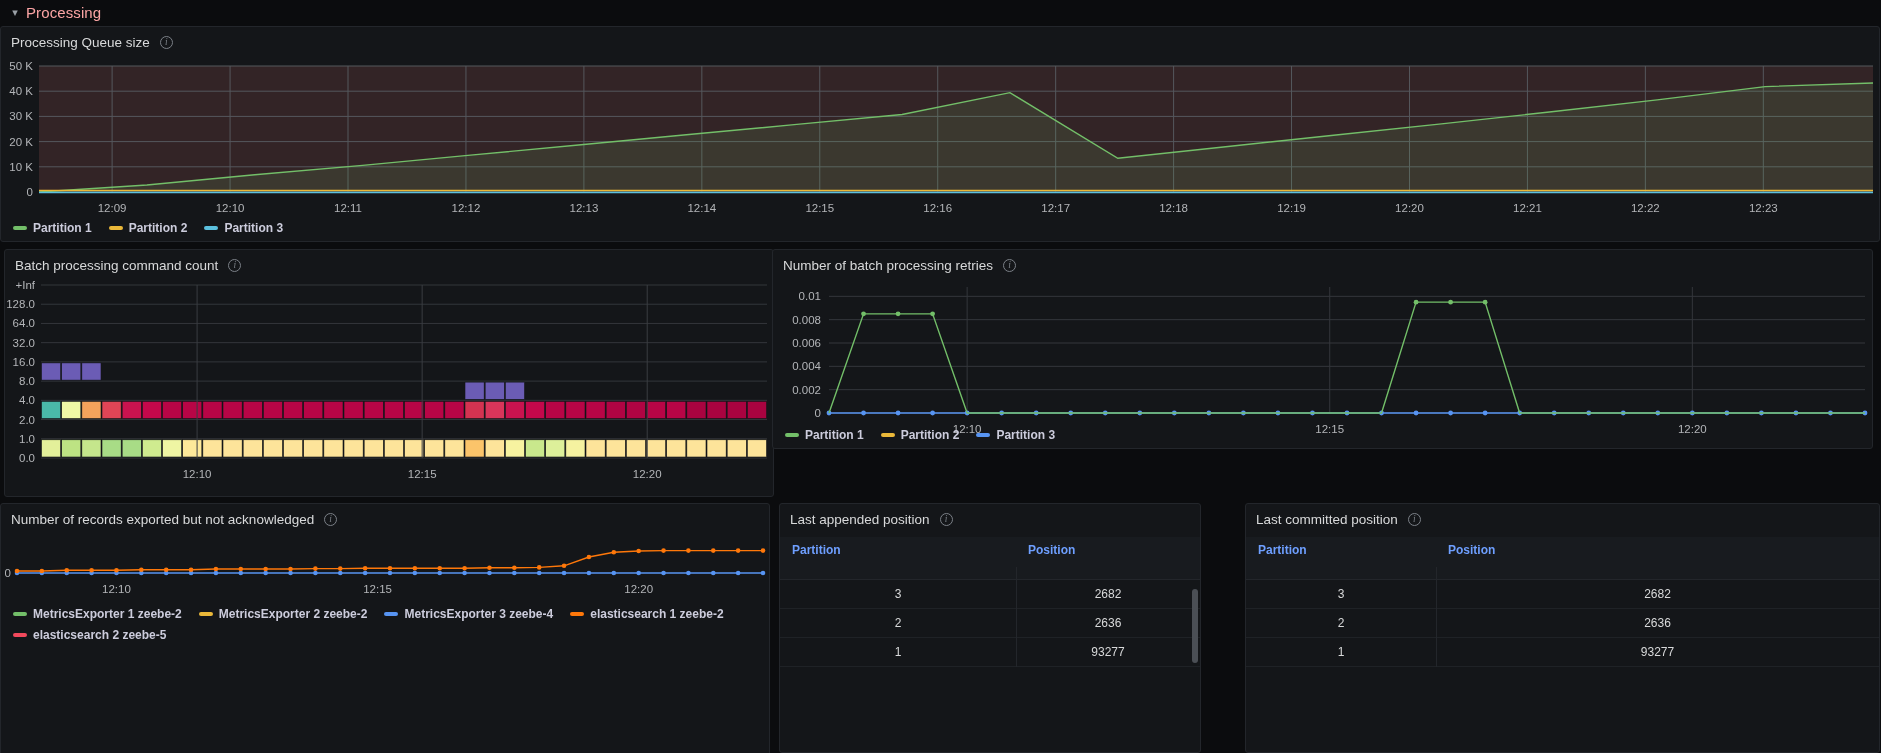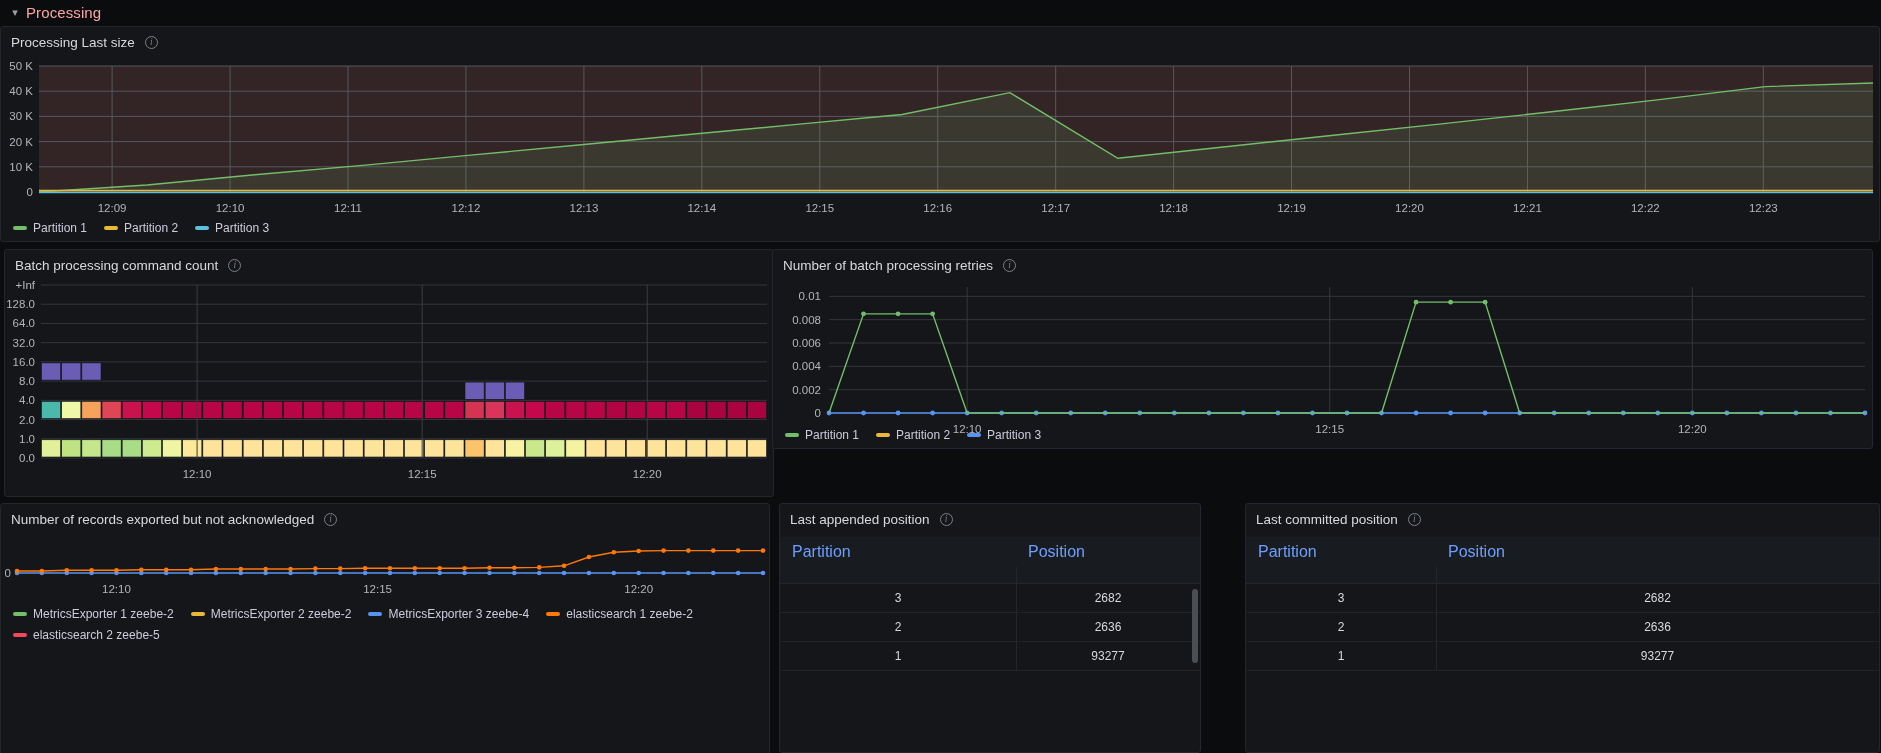--- a/index.html
+++ b/index.html
@@ -40,28 +40,28 @@
     width: 13px; height: 13px; border-radius: 50%;
     border: 1px solid #7b8087; color: #7b8087;
     font-size: 9.5px; line-height: 11px; text-align: center;
     font-family: "Liberation Serif", serif; font-style: italic;
     flex: none;
   }
   .tick-label { font-size: 11.5px; fill: #b3b5b8; }
 
   
   .legend { display: flex; align-items: center; gap: 7px; padding-left: 12px; flex-wrap: wrap; }
-  .lg-item { display: flex; align-items: center; gap: 6px; margin-right: 10px; }
+  .lg-item { display: flex; align-items: center; gap: 6px; margin-right: 10px; font-weight: bold; }
   .lg-swatch { width: 14px; height: 4px; border-radius: 2px; flex: none; }
   .lg-text { font-size: 12px; color: #ccccdc; white-space: nowrap; }
 
   
   table.gtab { width: 100%; border-collapse: collapse; }
   table.gtab th {
-    text-align: left; font-size: 16px; font-weight: normal;
+    text-align: left; font-size: 12px; font-weight: bold;
     color: #6e9fff; padding: 6px 0 22px 12px;
     background: #181b1f; border-bottom: 1px solid #23262b;
   }
   table.gtab td {
     font-size: 12px; color: #d8d9da; padding: 7px 0;
     text-align: center; border-bottom: 1px solid #1f2226;
   }
   .tbl-scroll { position: absolute; right: 2px; top: 52px; width: 6px;
                 height: 74px; background: #4b4f55; border-radius: 3px; }
   .col-sep { position: absolute; top: 30px; bottom: 0; width: 1px; background: #23262b; }
@@ -71,21 +71,21 @@
 
 <div class="dash">
 
   <div class="section-row">
     <span class="chev">▾</span>
     <span class="section-title">Processing</span>
   </div>
 
   <div class="panel" style="left:0px; top:26px; width:1880px; height:216px;">
     <div class="panel-title">
-      <span>Processing Last size</span>
+      <span>Processing Queue size</span>
       <span class="info-ico">i</span>
     </div>
     <svg id="svg-queue" width="1878" height="186" style="display:block;">
         <rect x="38" y="16" width="1834" height="126" fill="#332426"></rect>
         <line x1="38" y1="16" x2="1872" y2="16" stroke="#55585d" stroke-width="1"></line>
         <text x="32" y="20" text-anchor="end" class="tick-label">50 K</text>
         <line x1="38" y1="41.2" x2="1872" y2="41.2" stroke="#55585d" stroke-width="1"></line>
         <text x="32" y="45.2" text-anchor="end" class="tick-label">40 K</text>
         <line x1="38" y1="66.4" x2="1872" y2="66.4" stroke="#55585d" stroke-width="1"></line>
         <text x="32" y="70.4" text-anchor="end" class="tick-label">30 K</text>

